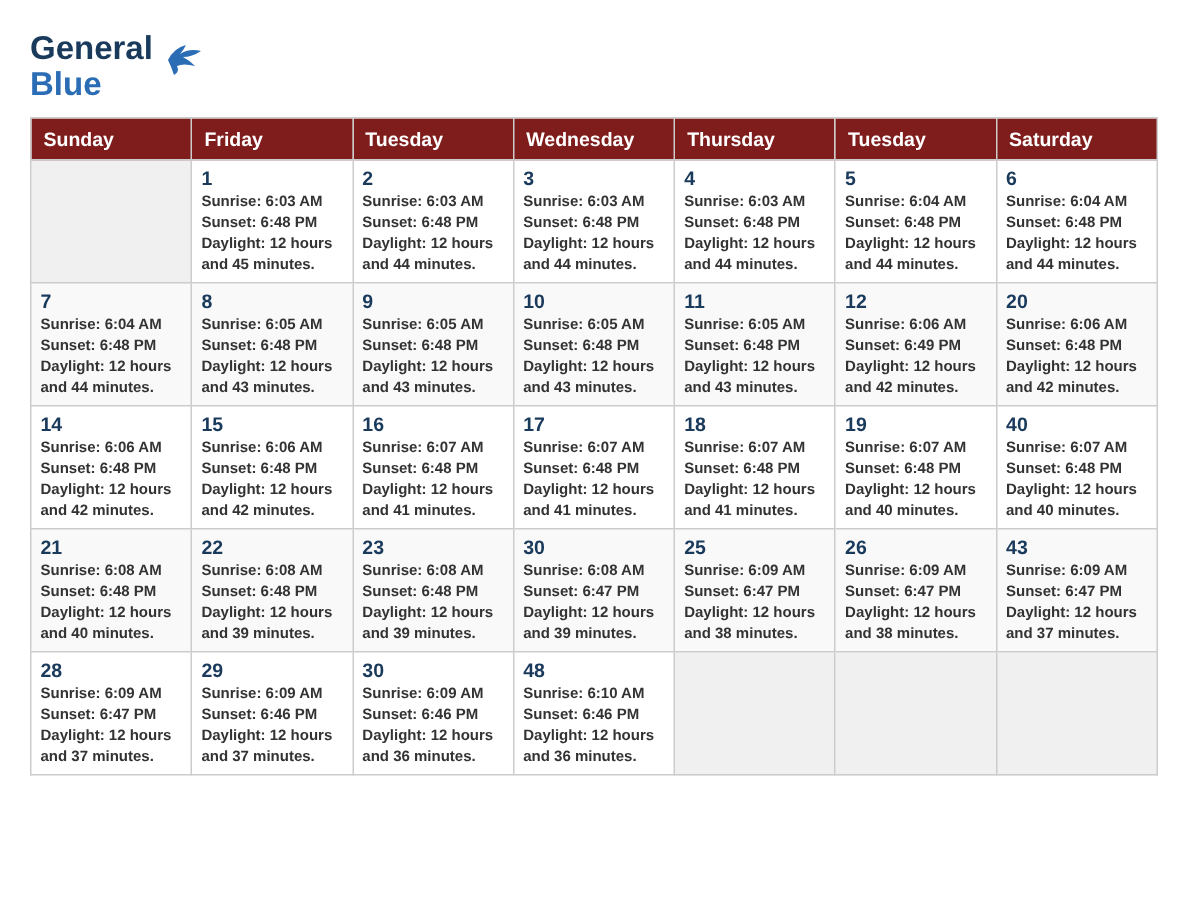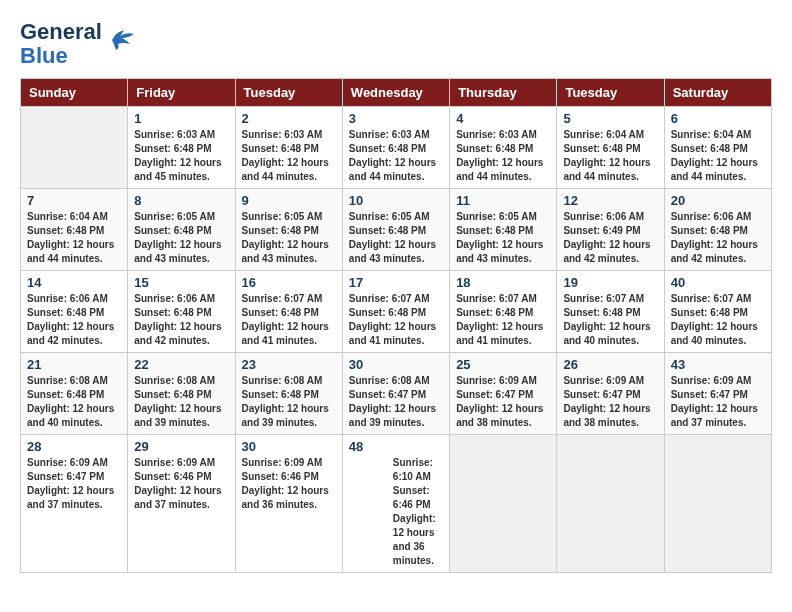--- a/index.html
+++ b/index.html
@@ -326,21 +326,21 @@
         </td>
         <td>
           <div class="day-number">30</div>
           <div class="day-info" style="white-space: pre-line;">Sunrise: 6:09 AM
 Sunset: 6:46 PM
 Daylight: 12 hours
 and 36 minutes.</div>
         </td>
         <td>
           <div class="day-number">48</div>
-          <div class="day-info" style="white-space: pre-line; margin-left: 44px;">Sunrise: 6:10 AM
+          <div class="day-info" style="white-space: pre-line;">Sunrise: 6:10 AM
 Sunset: 6:46 PM
 Daylight: 12 hours
 and 36 minutes.</div>
         </td>
         <td class="empty-cell"></td>
         <td class="empty-cell"></td>
         <td class="empty-cell"></td>
       </tr>
     </tbody>
 </table>

